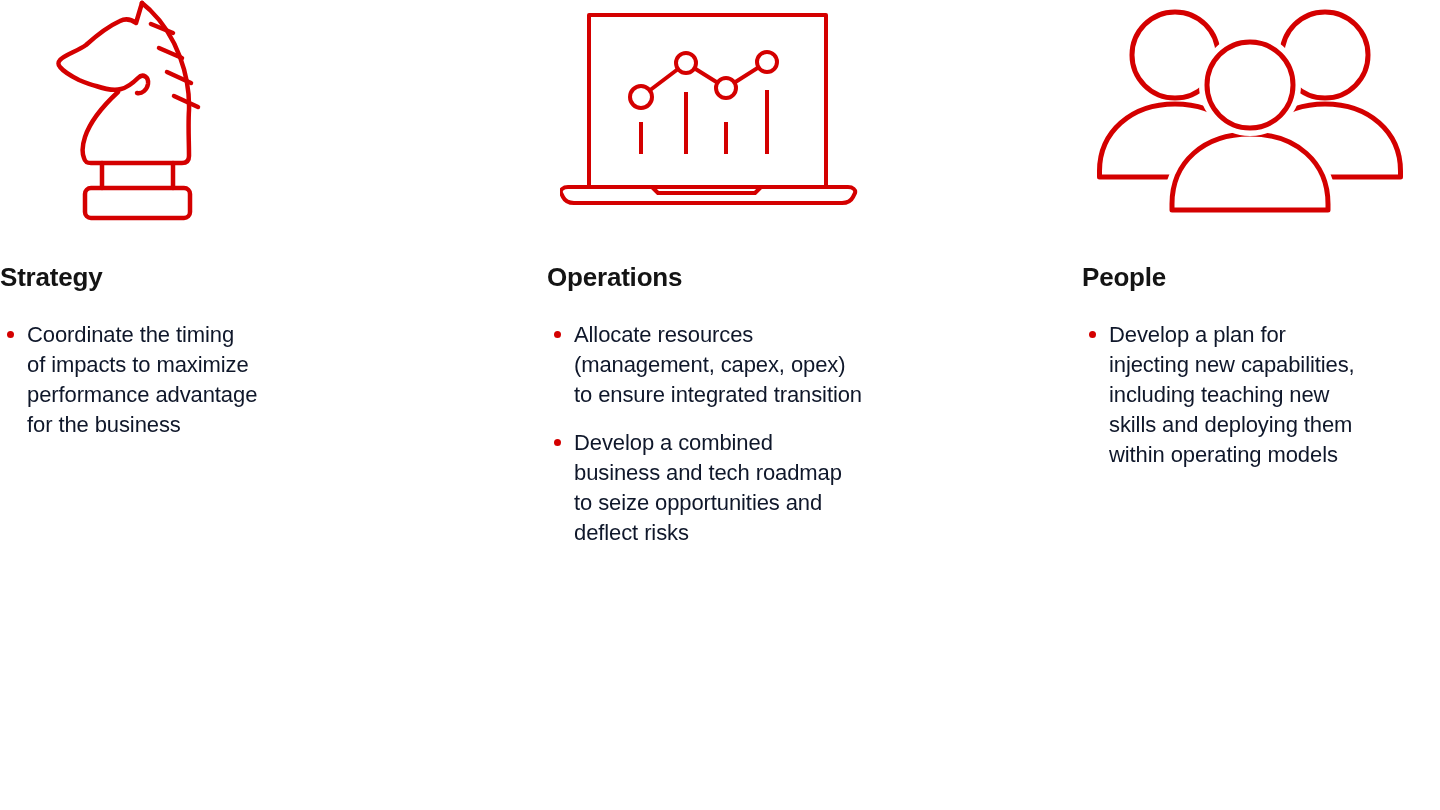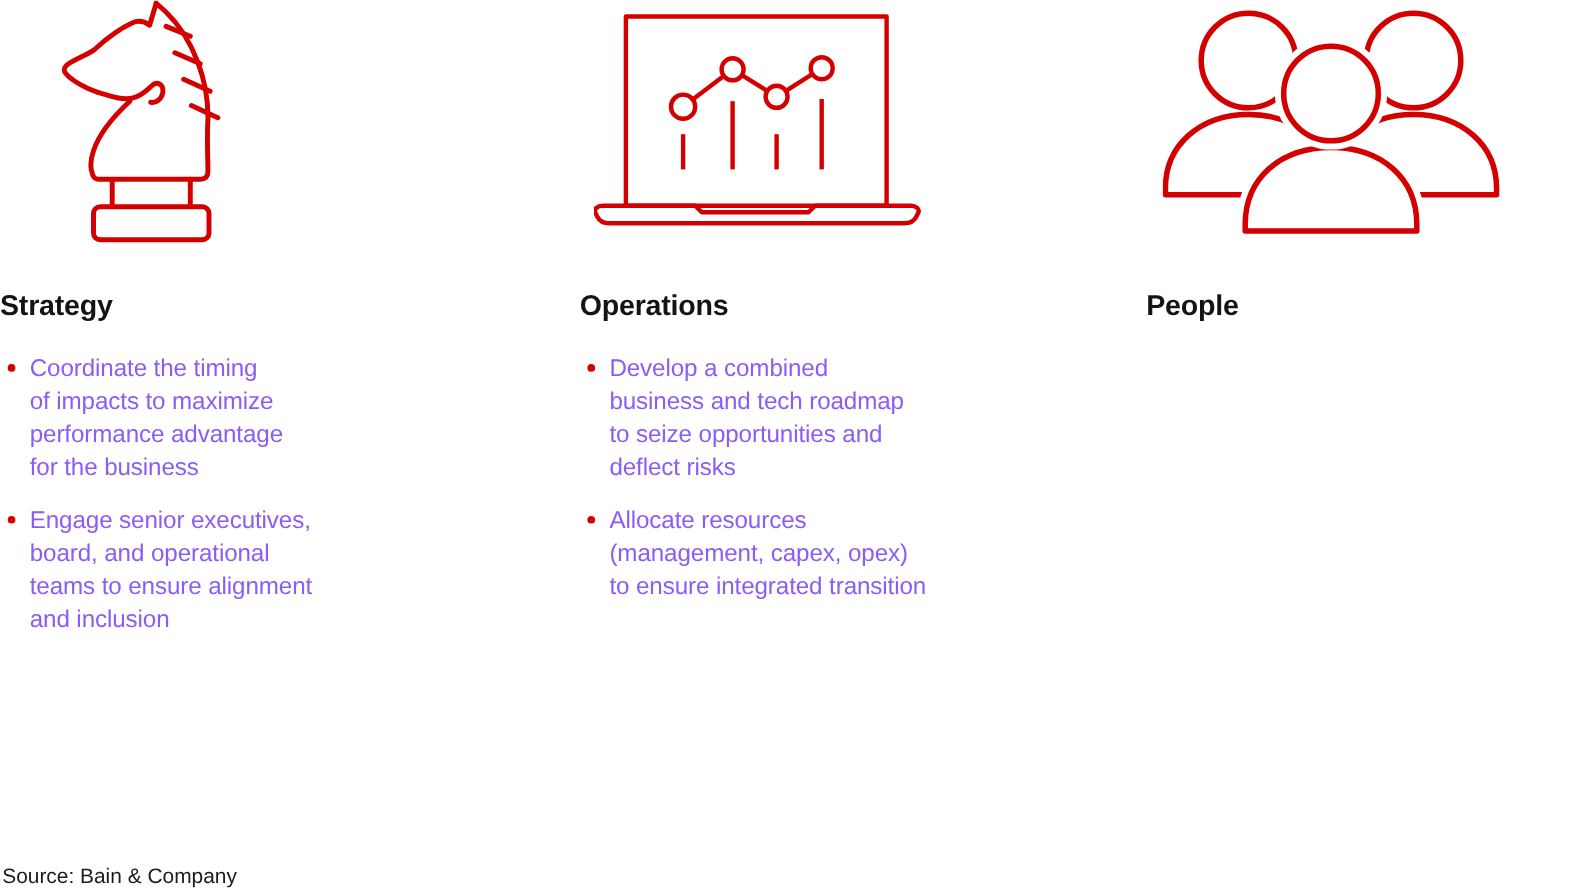--- a/index.html
+++ b/index.html
@@ -1,33 +1,33 @@
 <!DOCTYPE html>
 <html><head>
 <meta charset="utf-8">
 <style>
   html,body{margin:0;padding:0;background:#ffffff;}
   body{font-family:"Liberation Sans","DejaVu Sans",sans-serif;color:#1c1c1c;}
   .page{position:relative;width:1440px;height:810px;background:#ffffff;overflow:hidden;}
-  .cols{display:flex;align-items:flex-start;}
+  .cols{display:flex;align-items:flex-start;justify-content:space-between;}
   .col{flex:none;}
   .col1{width:470px;}
   .col2{width:475px;margin-left:57px;}
   .col3{width:358px;margin-left:40px;}
   .iconbox{position:relative;height:222px;}
   .icon{position:absolute;color:#d40000;display:block;}
   .icon-knight{left:55px;top:0;}
   .icon-laptop{left:13px;top:0;}
   .icon-people{left:15px;top:0;}
   .title{font-size:26px;line-height:30px;font-weight:700;color:#141414;
          letter-spacing:-0.2px;margin:40px 0 28px 0;}
   .bullet-item{position:relative;padding-left:27px;margin-top:18px;}
   .bullet-item:first-child{margin-top:0;}
   .btext{margin:0;font-size:22px;line-height:30px;letter-spacing:-0.1px;
-         white-space:pre-line;color:#8b5cf6;}
+         white-space:pre-line;color:#0f172a;}
   .dot{position:absolute;left:7px;top:11px;width:7px;height:7px;border-radius:50%;
        background:#d40000;}
   .source{position:absolute;left:2px;top:787px;font-size:19px;line-height:22px;color:#1c1c1c;}
 </style>
 </head>
 <body>
 
 <div class="page">
   <div class="cols">
 
@@ -47,27 +47,20 @@
       </div>
       <h2 class="title">Strategy</h2>
       <div class="bullets">
         <div class="bullet-item">
           <span class="dot"></span>
           <p class="btext">Coordinate the timing
 of impacts to maximize
 performance advantage
 for the business</p>
         </div>
-        <div class="bullet-item">
-          <span class="dot"></span>
-          <p class="btext">Engage senior executives,
-board, and operational
-teams to ensure alignment
-and inclusion</p>
-        </div>
       </div>
     </div>
 
     <div class="col col2">
       <div class="iconbox">
         <svg class="icon icon-laptop" width="300" height="210" viewBox="0 0 300 210" fill="none" stroke="currentColor" stroke-width="4" stroke-linejoin="round">
           <rect x="29" y="15" width="237" height="172"></rect>
           <path d="M8 187 L92 187 L98 193 L195 193 L201 187 L288 187 C293 187 296 190 295 193 L293 197 C291 201 287 203 282 203 L14 203 C9 203 5 201 3 197 L1 193 C0 190 3 187 8 187 Z"></path>
           <polyline points="81,97 126,63 166,88 207,62"></polyline>
           <circle cx="81" cy="97" r="11" fill="#ffffff"></circle>
@@ -77,48 +70,55 @@
           <path d="M81 122 L81 154"></path>
           <path d="M126 92 L126 154"></path>
           <path d="M166 122 L166 154"></path>
           <path d="M207 90 L207 154"></path>
         </svg>
       </div>
       <h2 class="title">Operations</h2>
       <div class="bullets">
         <div class="bullet-item">
           <span class="dot"></span>
+          <p class="btext">Allocate resources
+(management, capex, opex)
+to ensure integrated transition</p>
+        </div>
+        <div class="bullet-item">
+          <span class="dot"></span>
           <p class="btext">Develop a combined
 business and tech roadmap
 to seize opportunities and
 deflect risks</p>
-        </div>
-        <div class="bullet-item">
-          <span class="dot"></span>
-          <p class="btext">Allocate resources
-(management, capex, opex)
-to ensure integrated transition</p>
         </div>
       </div>
     </div>
 
     <div class="col col3">
       <div class="iconbox">
         <svg class="icon icon-people" width="310" height="215" viewBox="0 0 310 215" fill="none" stroke="currentColor" stroke-width="5" stroke-linejoin="round">
           <circle cx="78" cy="55" r="43"></circle>
           <circle cx="228" cy="55" r="43"></circle>
           <path d="M2.5 177 L2.5 171 C2.5 132 34 104 78 104 C122 104 153.5 132 153.5 171 L153.5 177 Z"></path>
           <path d="M152.5 177 L152.5 171 C152.5 132 184 104 228 104 C272 104 303.5 132 303.5 171 L303.5 177 Z"></path>
           <path d="M75 210 L75 204 C75 162 107 134 153 134 C199 134 231 162 231 204 L231 210 Z" fill="#ffffff" stroke="#ffffff" stroke-width="16"></path>
           <path d="M75 210 L75 204 C75 162 107 134 153 134 C199 134 231 162 231 204 L231 210 Z" fill="#ffffff"></path>
           <circle cx="153" cy="85" r="43" fill="#ffffff" stroke="#ffffff" stroke-width="16"></circle>
           <circle cx="153" cy="85" r="43" fill="#ffffff"></circle>
         </svg>
       </div>
       <h2 class="title">People</h2>
       <div class="bullets">
+        <div class="bullet-item">
+          <span class="dot"></span>
+          <p class="btext">Develop a plan for
+injecting new capabilities,
+including teaching new
+skills and deploying them
+within operating models</p>
+        </div>
       </div>
     </div>
 
   </div>
 
-  <div class="source">Source: Bain &amp; Company</div>
 </div>
 
 </body></html>

